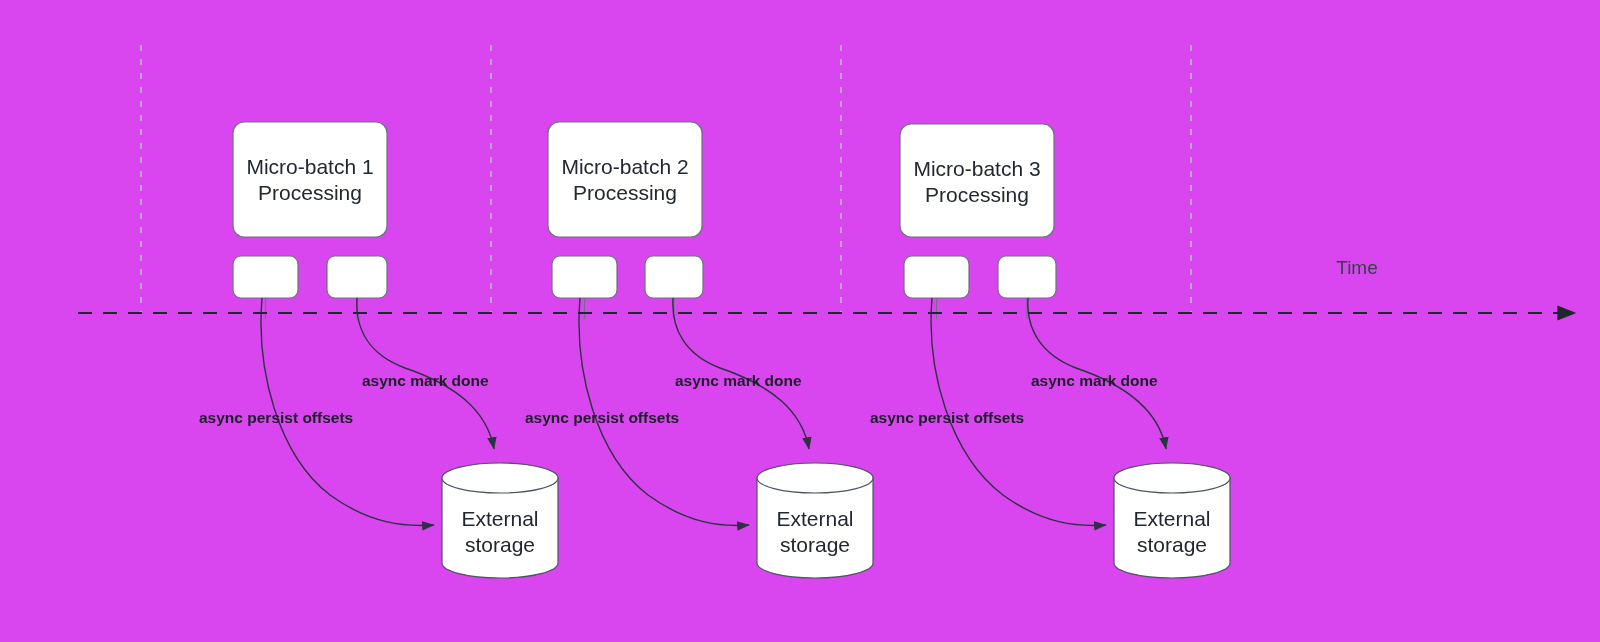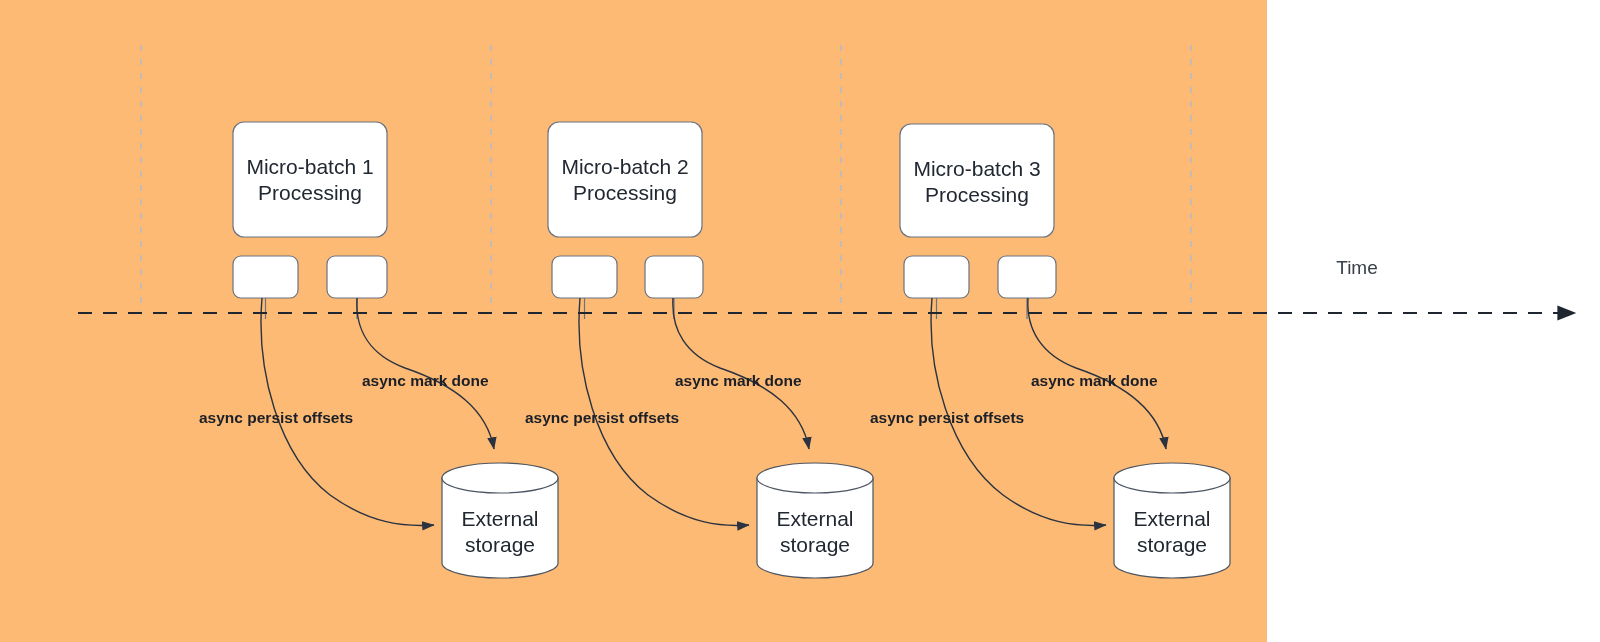--- a/index.html
+++ b/index.html
@@ -8,23 +8,23 @@
     background: #ffffff;
   }
   body {
     font-family: "Liberation Sans", sans-serif;
     width: 1600px;
     height: 642px;
     overflow: hidden;
   }
   #diagram-root {
     position: relative;
-    width: 1267px;
+    width: 1600px;
     height: 642px;
-    background: #fdba74;
+    background: #d946ef;
   }
   svg.canvas {
     position: absolute;
     left: 0;
     top: 0;
     width: 1600px;
     height: 642px;
     display: block;
   }
   .box-fill { fill: #ffffff; }

